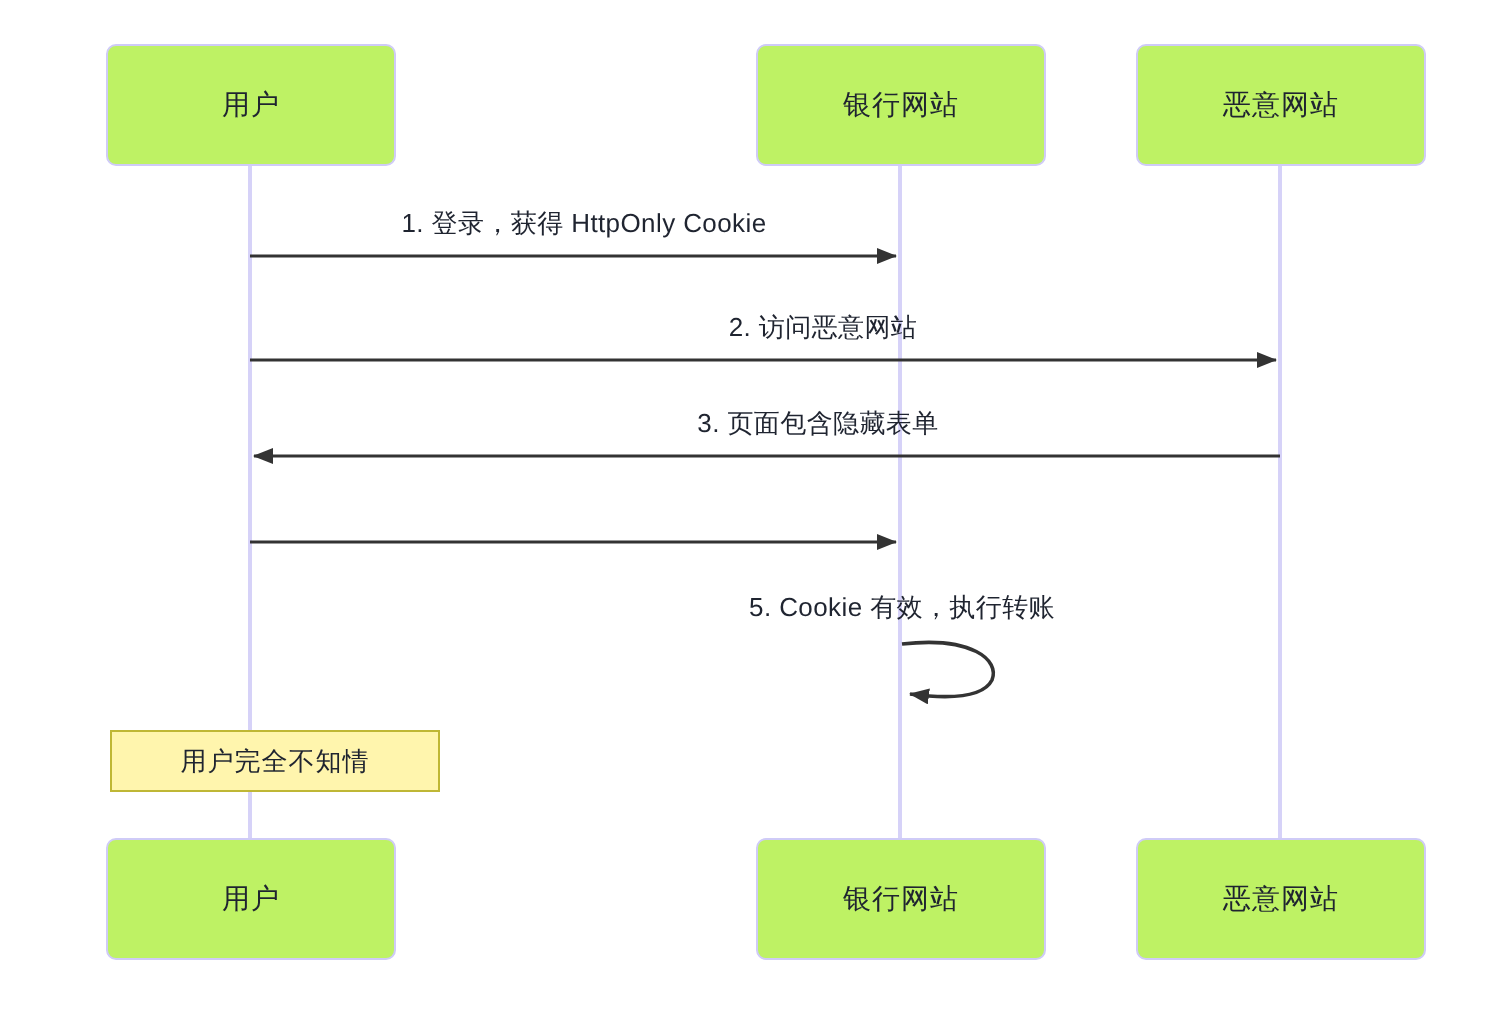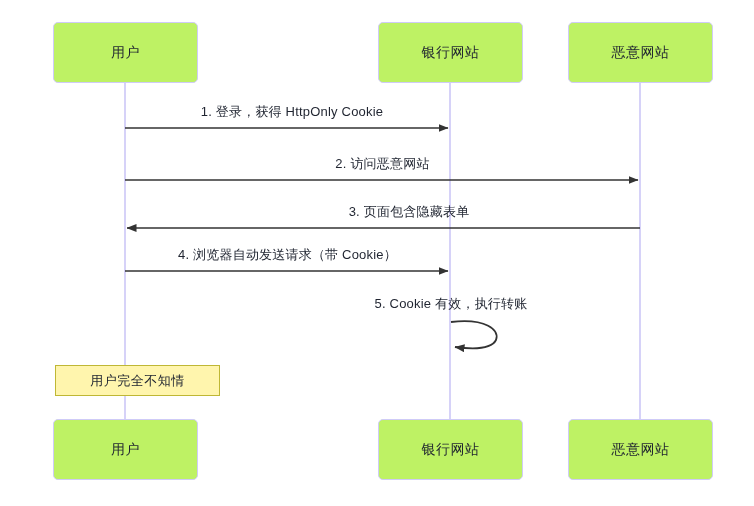--- a/index.html
+++ b/index.html
@@ -107,23 +107,22 @@
     <line x1="125" y1="180" x2="638" y2="180" stroke="#333333" stroke-width="1.6" marker-end="url(#arrow-right)"></line>
 
     <line x1="640" y1="228" x2="127" y2="228" stroke="#333333" stroke-width="1.6" marker-end="url(#arrow-left)"></line>
 
     <line x1="125" y1="271" x2="448" y2="271" stroke="#333333" stroke-width="1.6" marker-end="url(#arrow-right)"></line>
 
     <path d="M451,322 C486,318 500,330 496,340 C492,348 478,350 455,347" fill="none" stroke="#333333" stroke-width="1.8" marker-end="url(#arrow-loop)"></path>
   </svg>
 
   <div class="msg-label" style="left:125px; top:103px; width:334px;">1. 登录，获得 HttpOnly Cookie</div>
-  <div class="msg-label" style="left:125px; top:155px; width:515px;">2. 访问恶意网站</div>
+  <div class="msg-label" style="left:125px; top:155px; width:515px;padding-left:29px;">2. 访问恶意网站</div>
   <div class="msg-label" style="left:125px; top:203px; width:568px;">3. 页面包含隐藏表单</div>
-  <div class="msg-label" style="left:125px; top:246px; width:325px;">4. 浏览器自动发送请求（带 Cookie）</div>
   <div class="msg-label" style="left:356px; top:295px; width:190px;">5. Cookie 有效，执行转账</div>
 
   <div class="note-box" style="left:55px; top:365px; width:165px; height:31px;">
     <span>用户完全不知情</span>
   </div>
 
   <div class="participant-box" style="left:53px; top:419px;">
     <span>用户</span>
   </div>
   <div class="participant-box" style="left:378px; top:419px;">

